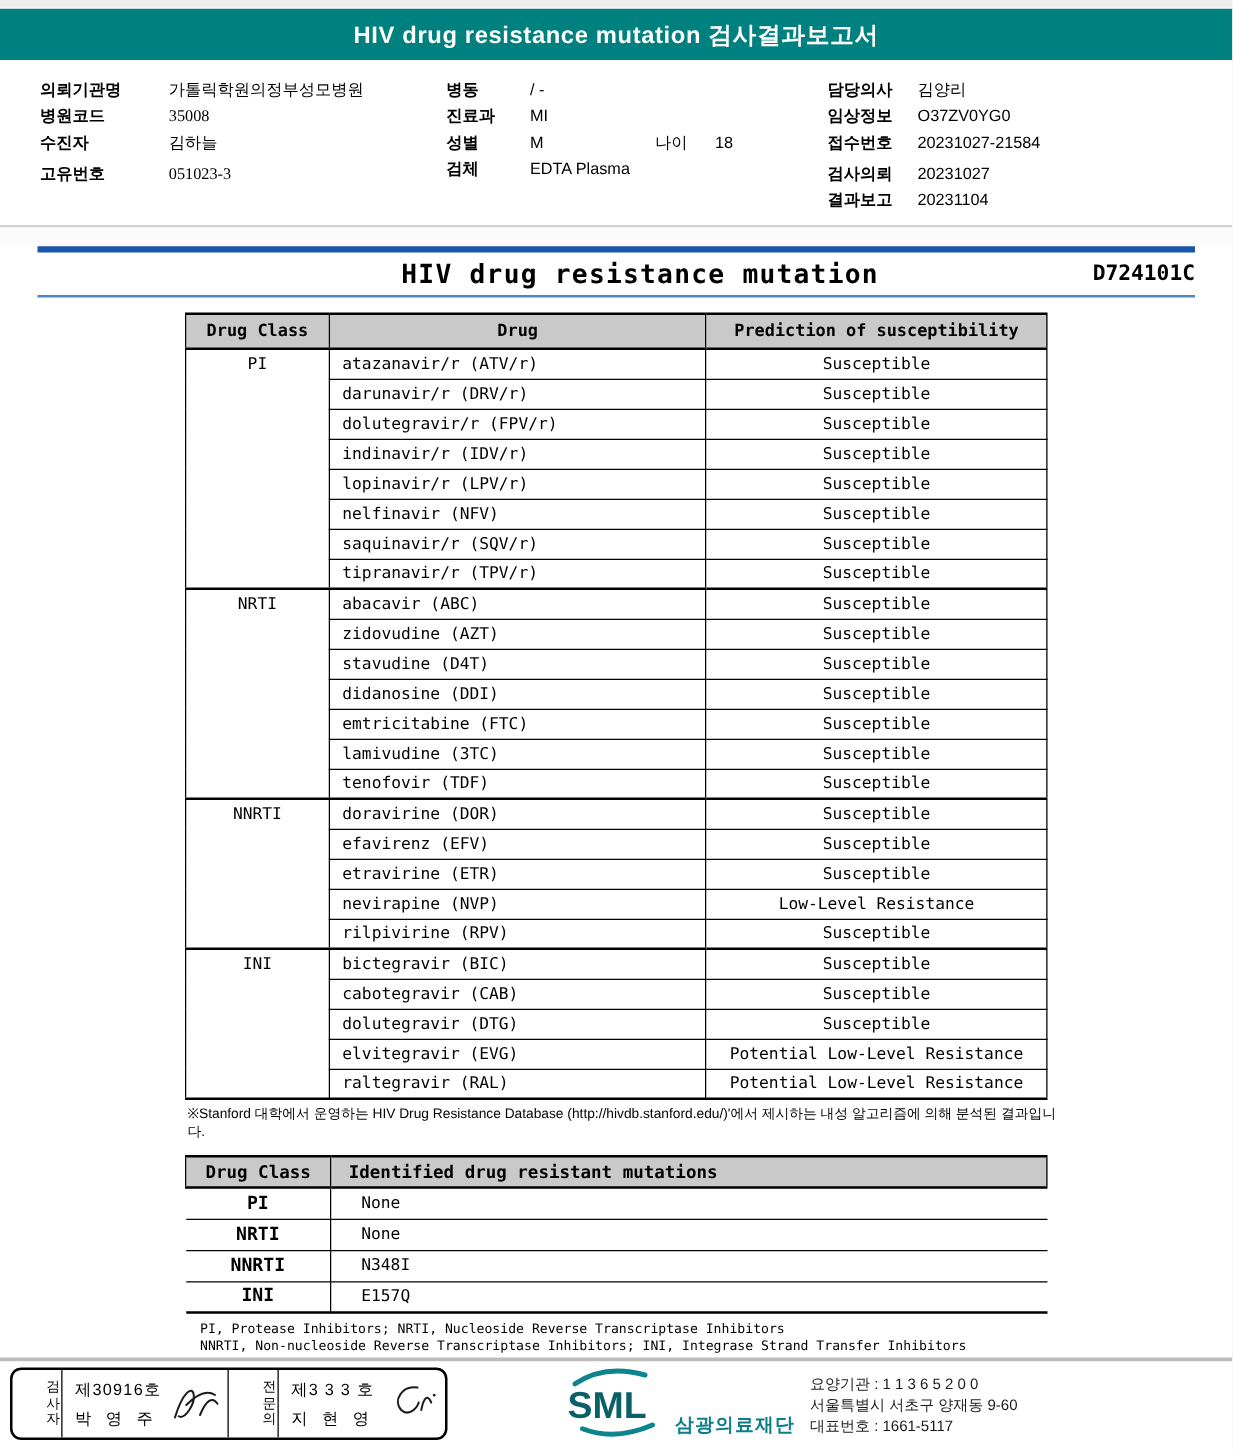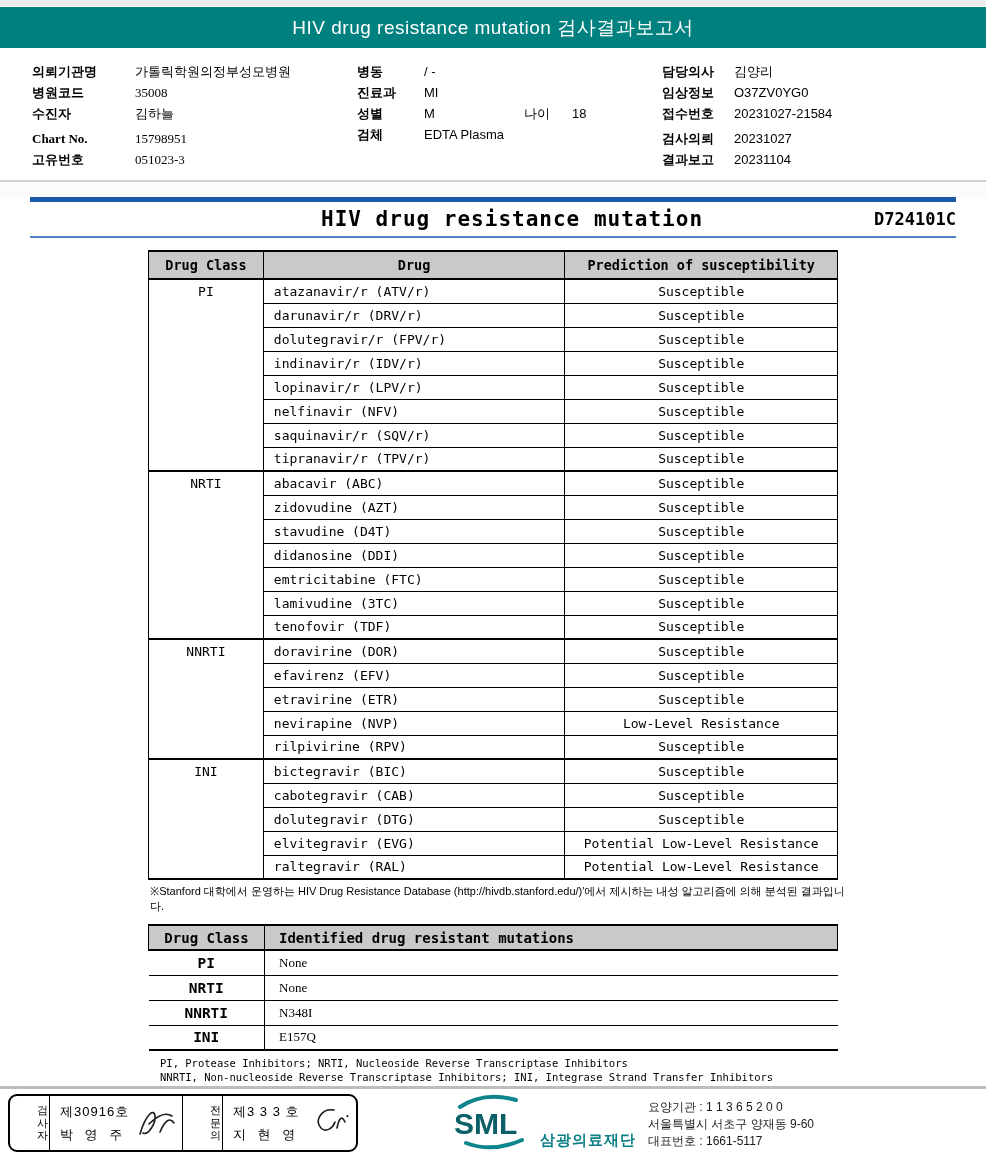--- a/index.html
+++ b/index.html
@@ -2,21 +2,21 @@
 <html><head>
 <meta charset="utf-8">
 <style>
   * { margin:0; padding:0; box-sizing:border-box; }
   body { background:#e9e9e9; font-family:"Liberation Sans", sans-serif; }
   .page { position:relative; width:986px; height:1161px; margin:0 auto; background:#fff; overflow:hidden; }
 
   
   .top-strip { height:7px; background:#ececec; border-bottom:1px solid #fff; }
   .teal-bar { height:41px; background:#00807f; display:flex; align-items:center; justify-content:center; }
-  .teal-bar h1 { color:#fff; font-size:19px; font-weight:normal; letter-spacing:0.5px; }
+  .teal-bar h1 { color:#fff; font-size:19px; font-weight:bold; letter-spacing:0.5px; }
 
   
   .patient-info { display:flex; padding:13px 20px 10px 32px; border-bottom:2px solid #cfcfcf; min-height:114px; background:#fff; }
   .info-col { display:flex; flex-direction:column; }
   .info-col.col1 { width:325px;font-family:Liberation Serif, serif; }
   .info-col.col2 { width:305px; }
   .info-col.col3 { width:300px; }
   .info-row { display:flex; height:21px; align-items:center; font-size:13px; }
   .col1 .info-row:nth-child(4), .col3 .info-row:nth-child(4) { margin-top:4px; }
   .info-label { font-weight:bold; color:#000; }
@@ -47,21 +47,21 @@
 
   .stanford-note { width:706px; margin:4px 0 0 150px; font-size:11px; line-height:15px; color:#000; }
 
   
   .mut-table { border-collapse:collapse; width:690px; margin:10px 0 0 148px; font-family:"DejaVu Sans Mono", monospace; border-bottom:2px solid #000; }
   .mut-table th { background:#c9c9c9; border-top:2px solid #000; border-bottom:2px solid #000; height:25px; font-size:14px; font-weight:bold; }
   .mut-table th:first-child { border-left:1px solid #000; border-right:1px solid #000; width:116px; }
   .mut-table th:last-child { border-right:1px solid #000; text-align:left; padding-left:14px; }
   .mut-table td { border-bottom:1px solid #000; height:25px; font-size:13px; }
   .mut-table td.mclass { text-align:center; font-weight:bold; font-size:14.5px; border-right:1px solid #000; }
-  .mut-table td.mval { padding-left:14px;font-family:Liberation Serif, serif; }
+  .mut-table td.mval { padding-left:24px; }
 
   .abbr-note { margin:5px 0 0 160px; font-family:"DejaVu Sans Mono", monospace; font-size:10.5px; line-height:14px; color:#000; }
 
   
   .footer-divider { position:absolute; left:0; right:0; top:1086px; height:3px; background:#bdbdbd; }
   .footer { position:absolute; left:0; top:1094px; width:100%; display:flex; align-items:flex-start; }
   .sig-box { margin-left:8px; height:58px; border:2px solid #000; border-radius:9px; display:flex; align-items:stretch; overflow:hidden; background:#fff; }
   .role-cell { width:40px; display:flex; align-items:center; justify-content:flex-end; border-right:1px solid #000; }
   .role-text { width:13px; font-size:11px; line-height:12.5px; word-break:break-all; text-align:center; font-weight:normal; }
   .sig-cell { position:relative; width:133px; padding:7px 0 0 10px; }
@@ -92,24 +92,20 @@
           <span class="info-label">의뢰기관명</span>
           <span class="info-value">가톨릭학원의정부성모병원</span>
         </div>
         <div class="info-row">
           <span class="info-label">병원코드</span>
           <span class="info-value">35008</span>
         </div>
         <div class="info-row">
           <span class="info-label">수진자</span>
           <span class="info-value">김하늘</span>
-        </div>
-        <div class="info-row">
-          <span class="info-label">Chart No.</span>
-          <span class="info-value">15798951</span>
         </div>
         <div class="info-row">
           <span class="info-label">고유번호</span>
           <span class="info-value">051023-3</span>
         </div>
       </div>
       <div class="info-col col2">
         <div class="info-row">
           <span class="info-label">병동</span>
           <span class="info-value">/ -</span>

